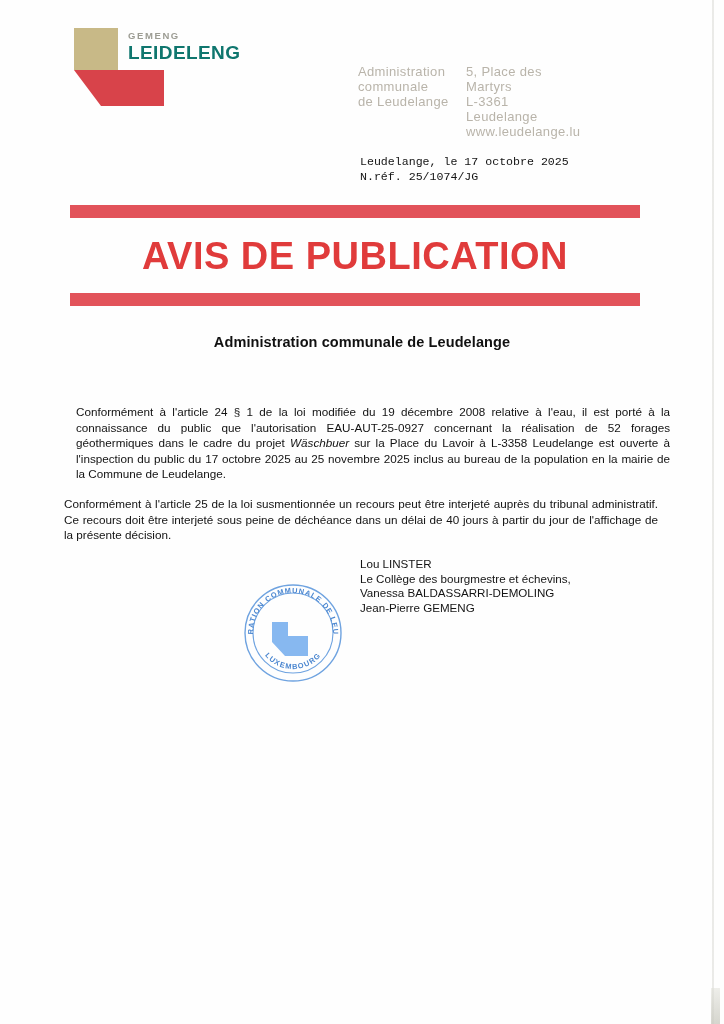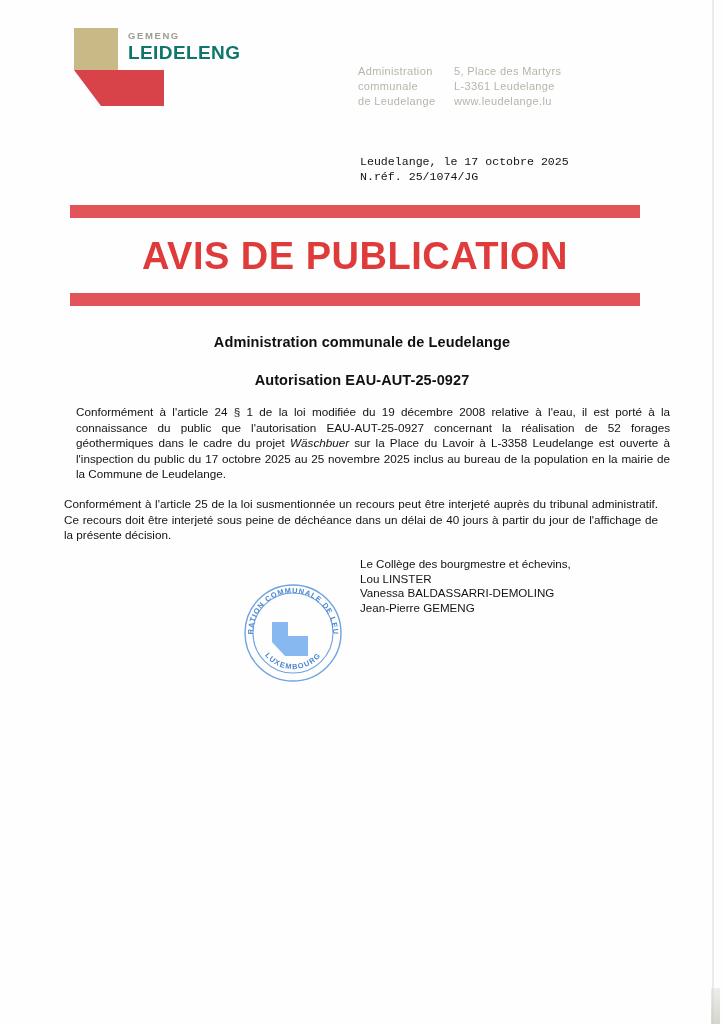--- a/index.html
+++ b/index.html
@@ -86,23 +86,23 @@
     color: #0f766e;
     font-weight: bold;
     line-height: 22px;
   }
 
   .contact {
     position: absolute;
     left: 358px;
     top: 64px;
     display: flex;
-    gap: 4px;
+    gap: 16px;
     color: #b9b4aa;
-    font-size: 11px;
+    font-size: 13px;
     line-height: 15px;
     letter-spacing: 0.35px;
   }
   .contact-col { width: 92px; }
   .contact-col.wide { width: 110px; }
   .contact-col.last { width: 150px; }
 
   
   .datebox {
     position: absolute;
@@ -226,29 +226,28 @@
     <div>N.réf. 25/1074/JG</div>
   </div>
 
   <div class="banner">
     <div class="bar"></div>
     <div class="banner-title">AVIS DE PUBLICATION</div>
     <div class="bar"></div>
   </div>
 
   <div class="h-admin">Administration communale de Leudelange</div>
-  <div class="h-auth">Autorisation EAU-AUT-25-0927</div>
 
   <div class="body-text para-1"><span>Conformément à l'article 24 § 1 de la loi modifiée du 19 décembre 2008 relative à l'eau, il est porté à la connaissance du public que l'autorisation EAU-AUT-25-0927 concernant la réalisation de 52 forages géothermiques dans le cadre du projet </span><span class="it">Wäschbuer</span><span> sur la Place du Lavoir à L-3358 Leudelange est ouverte à l'inspection du public du 17 octobre 2025 au 25 novembre 2025 inclus au bureau de la population en la mairie de la Commune de Leudelange.</span></div>
 
   <div class="body-text para-2">Conformément à l'article 25 de la loi susmentionnée un recours peut être interjeté auprès du tribunal administratif. Ce recours doit être interjeté sous peine de déchéance dans un délai de 40 jours à partir du jour de l'affichage de la présente décision.</div>
 
   <div class="signature">
+    <div>Lou LINSTER</div>
     <div>Le Collège des bourgmestre et échevins,</div>
-    <div>Lou LINSTER</div>
     <div>Vanessa BALDASSARRI-DEMOLING</div>
     <div>Jean-Pierre GEMENG</div>
   </div>
 
   <div class="stamp">
     <svg width="106" height="106" viewBox="0 0 106 106">
       <defs>
         <path id="arcTop" d="M 13,53 A 40,40 0 0 1 93,53" fill="none"></path>
         <path id="arcBottom" d="M 17,53 A 36,36 0 0 0 89,53" fill="none"></path>
       </defs>

